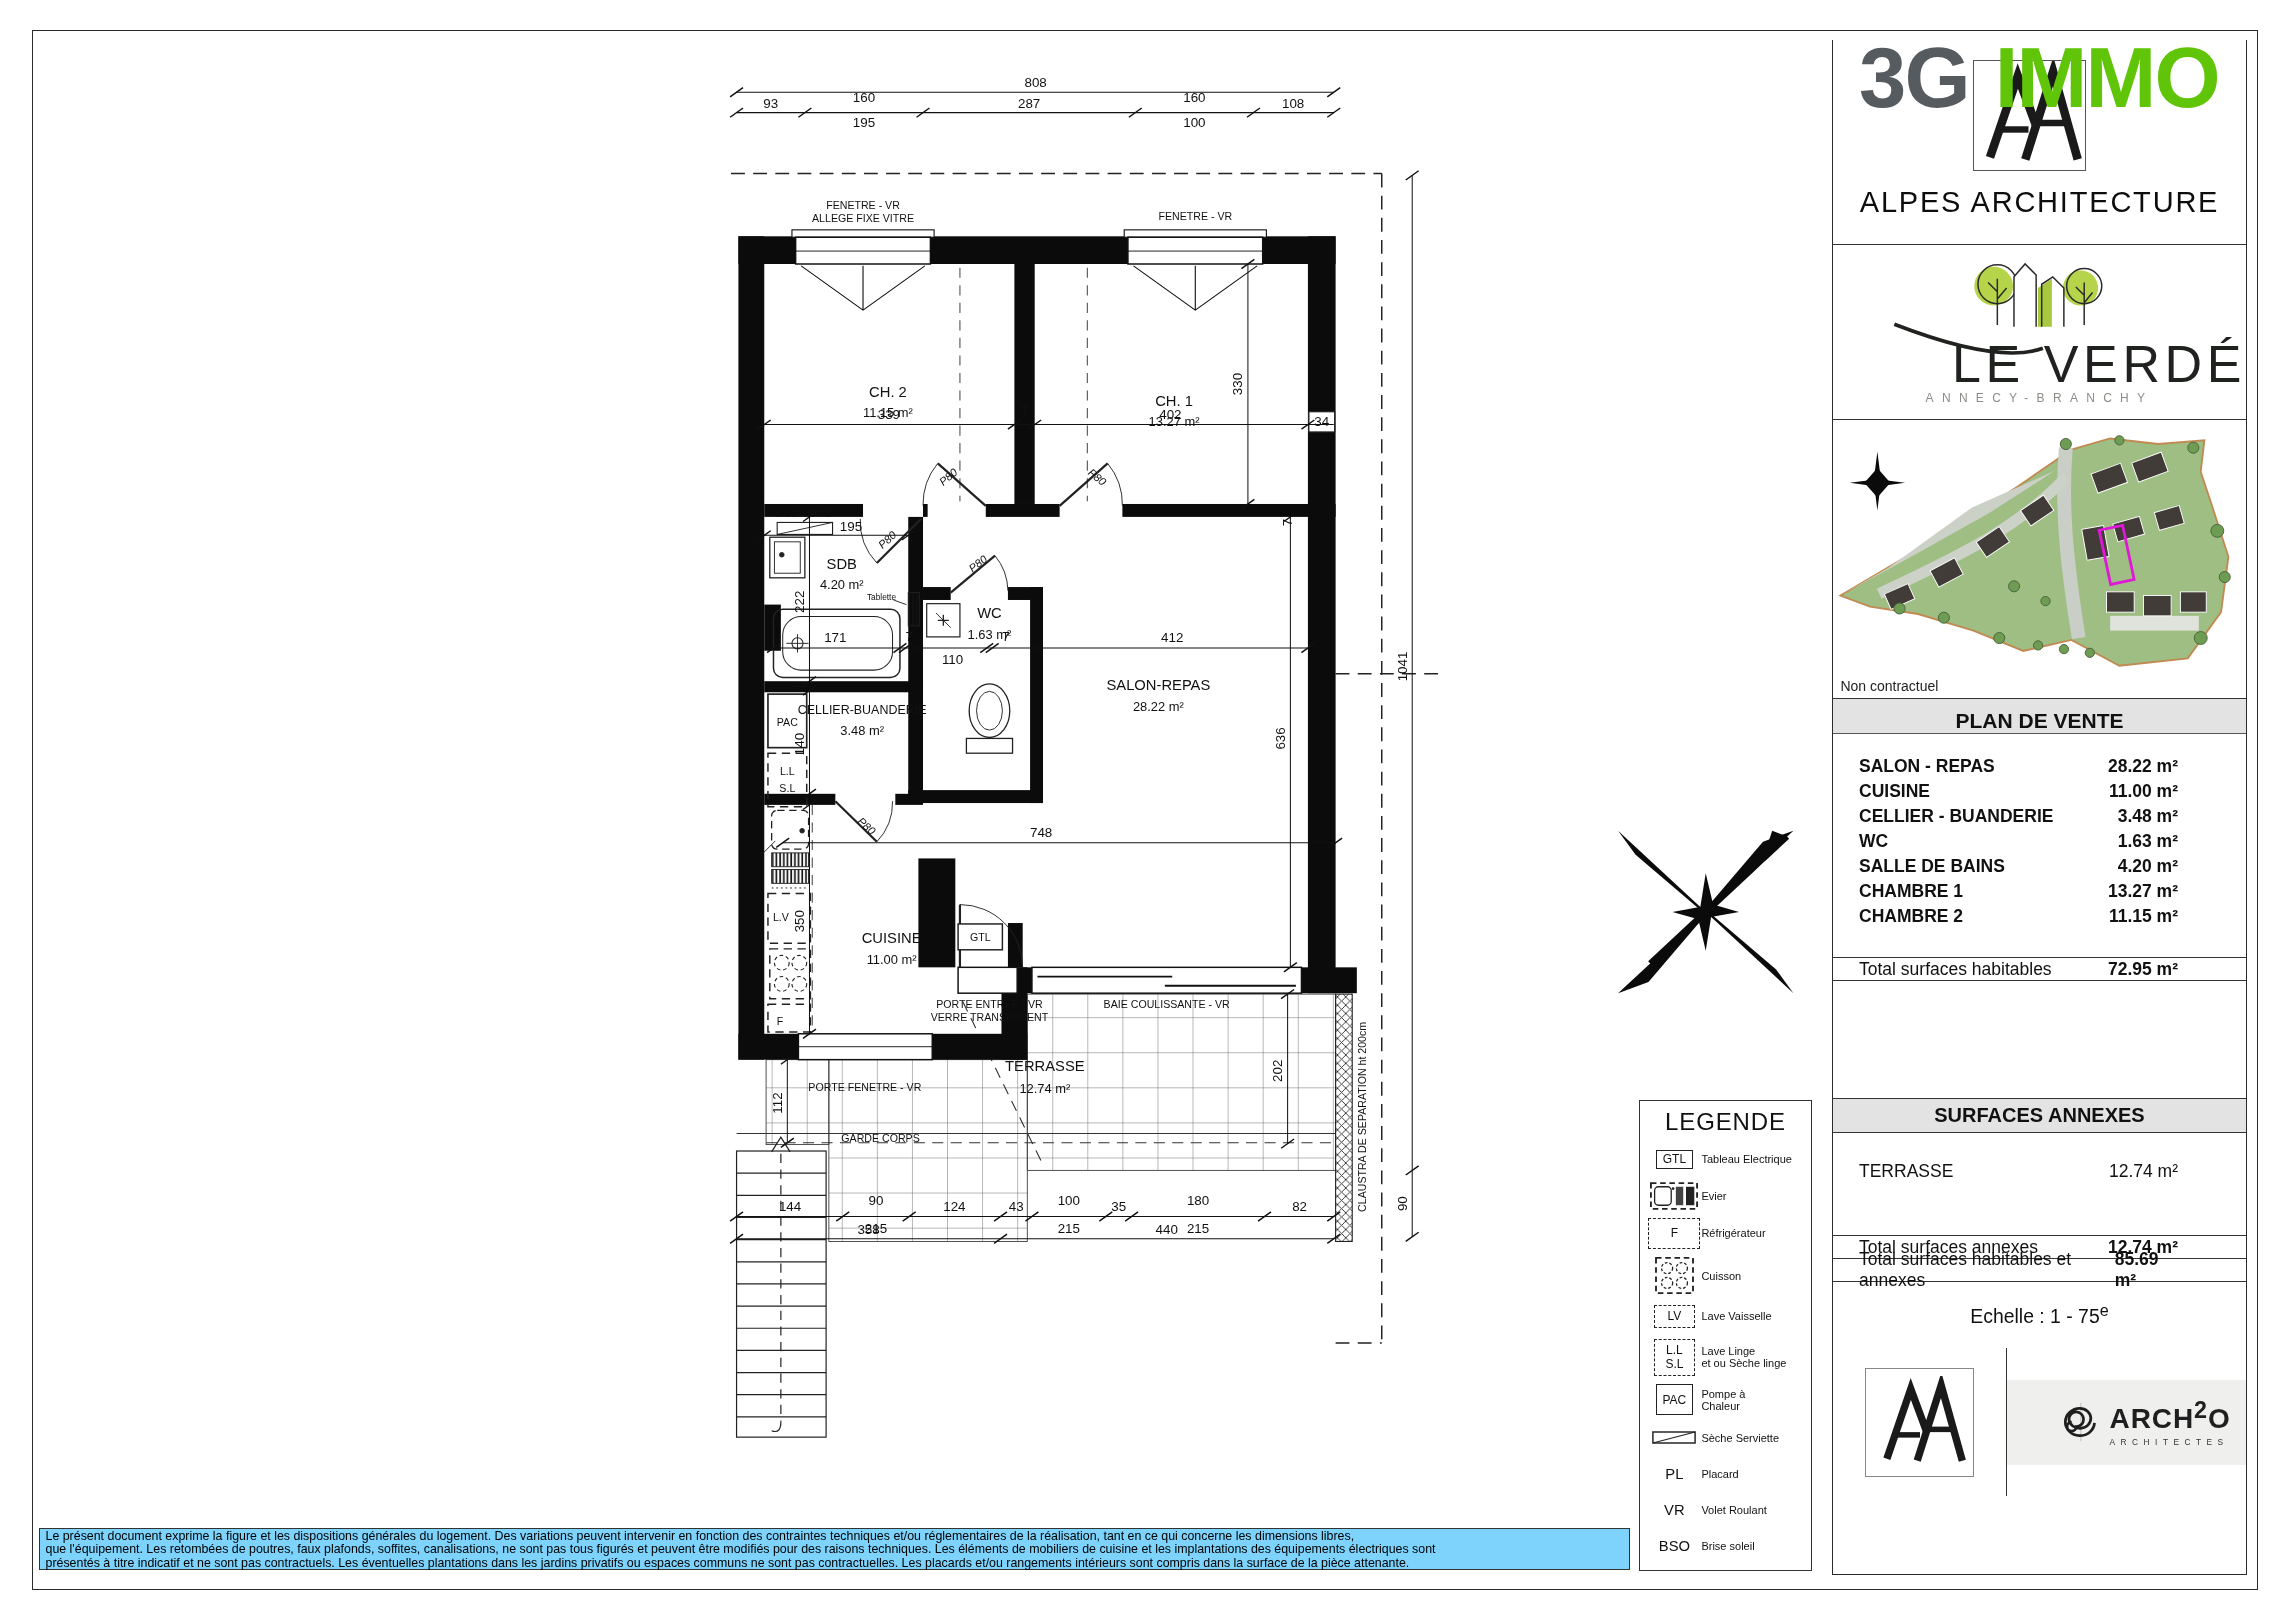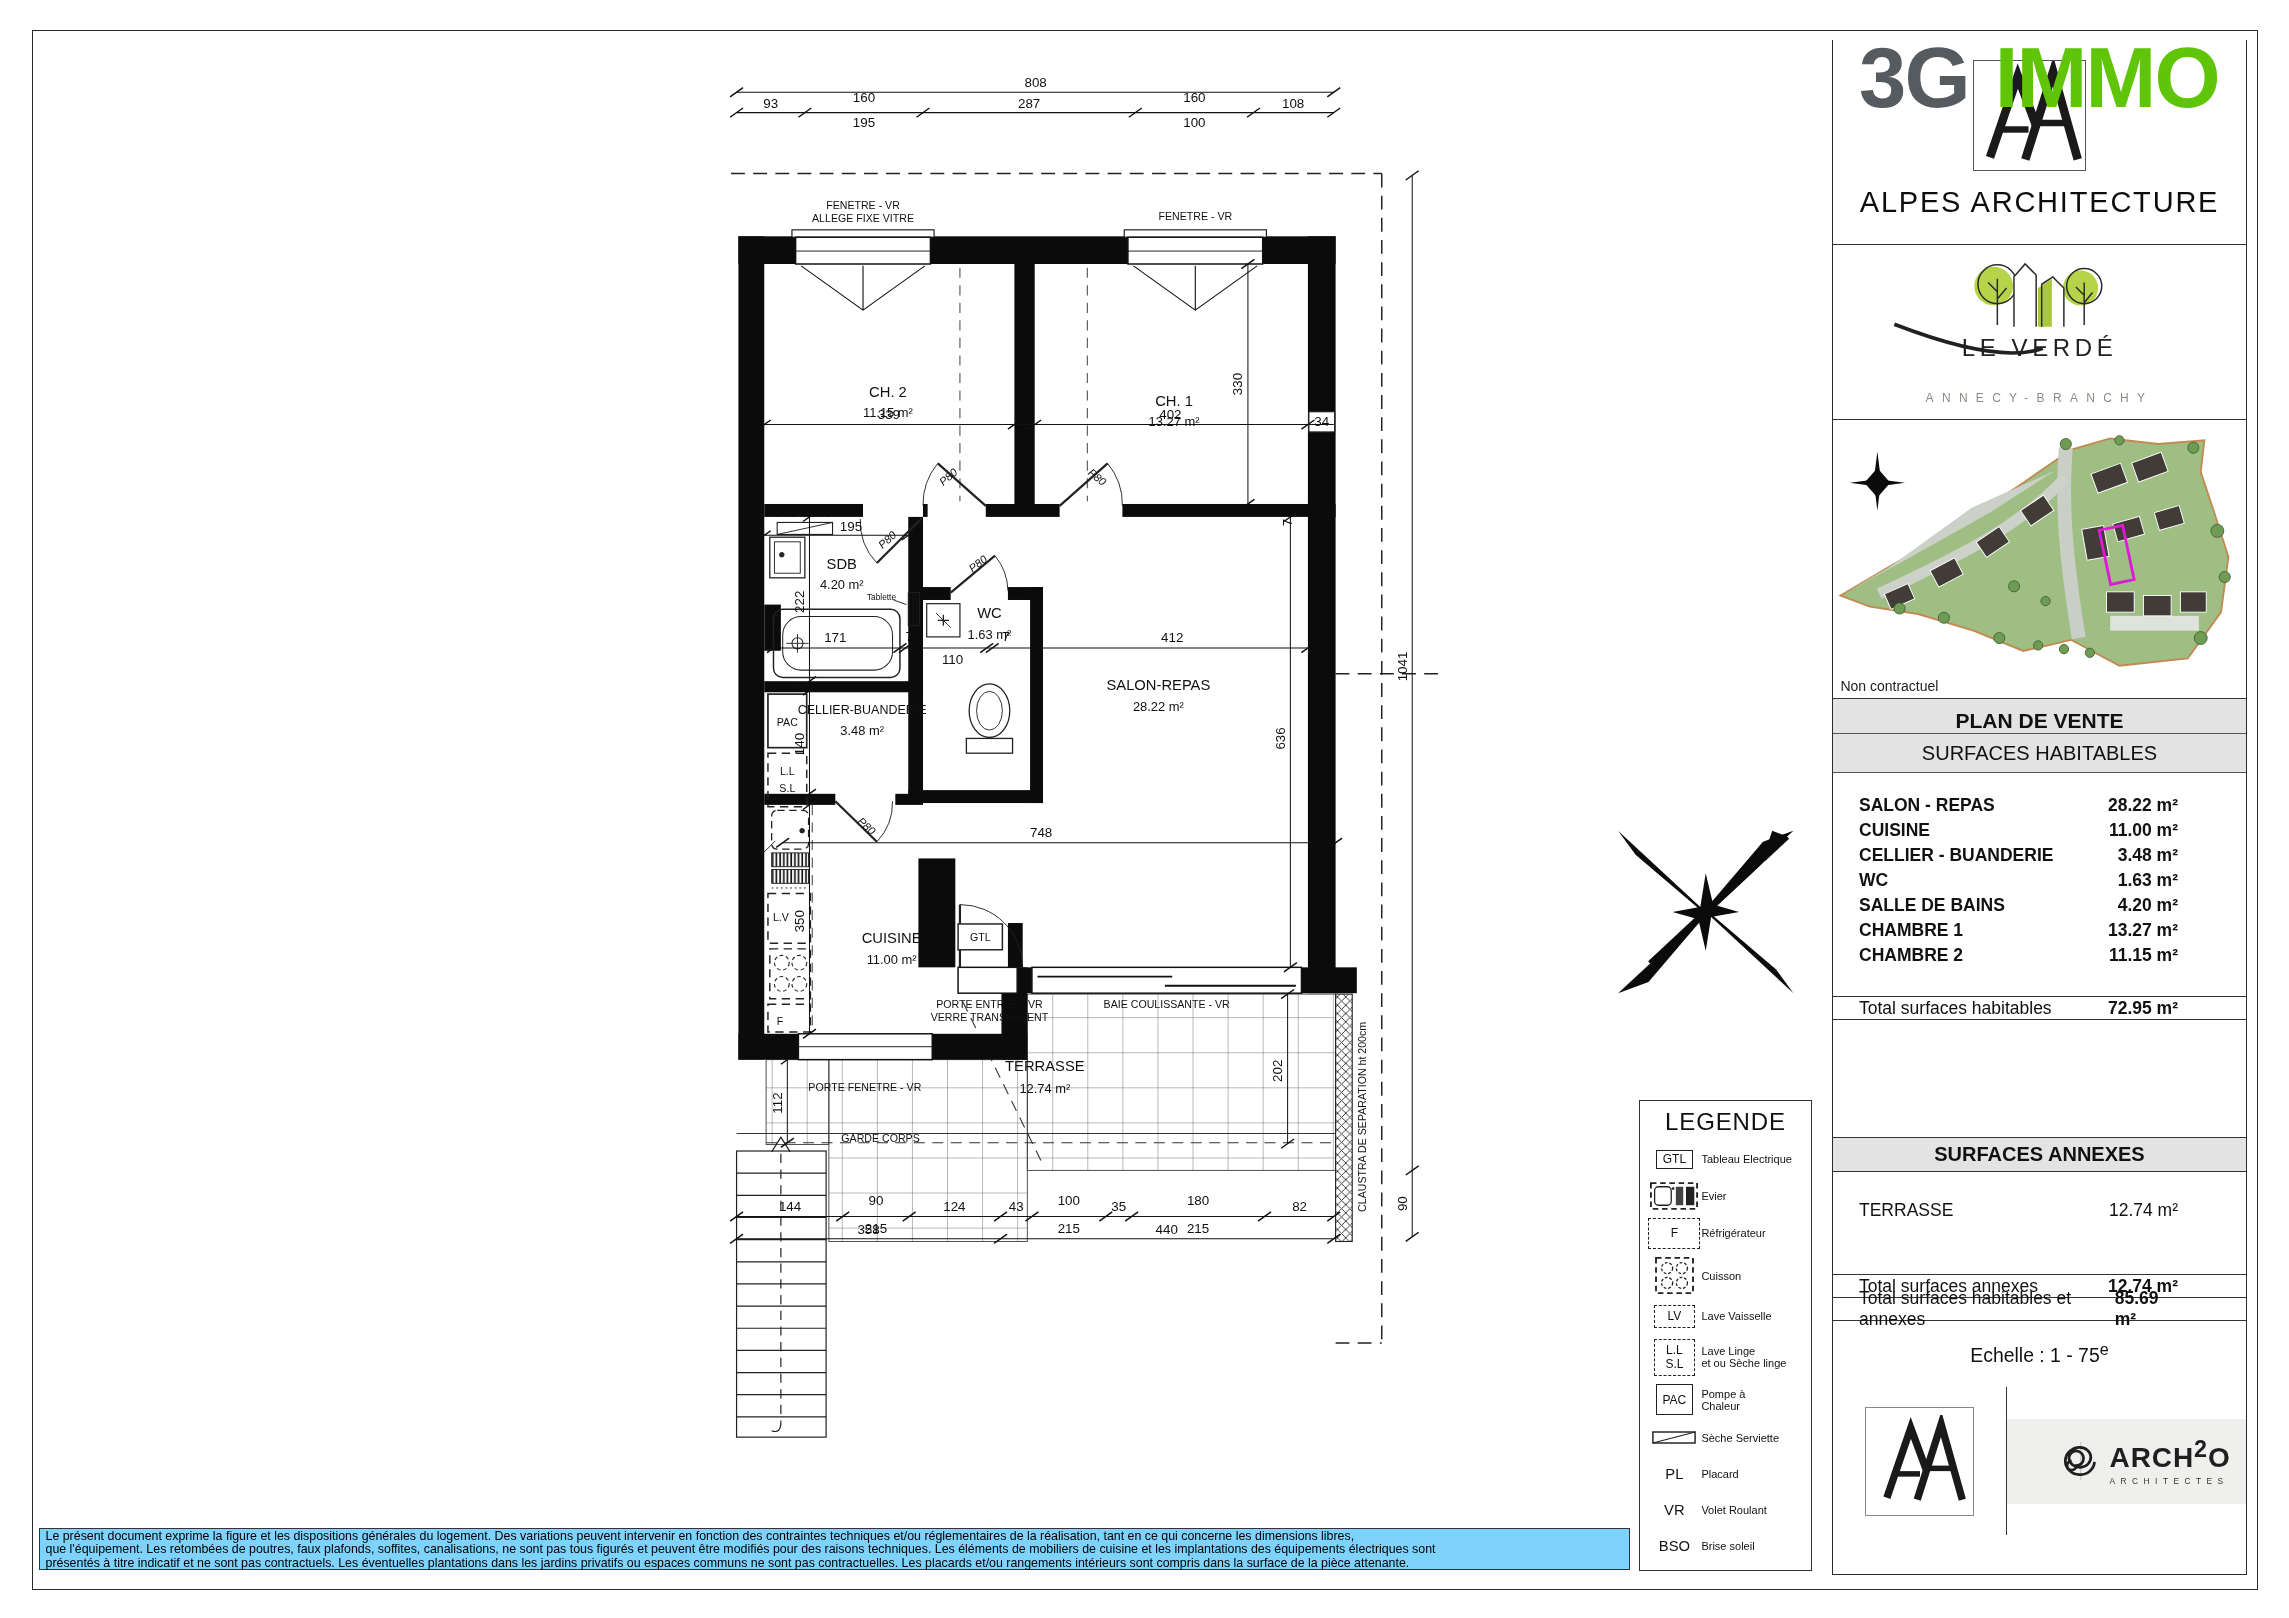--- a/index.html
+++ b/index.html
@@ -13,21 +13,21 @@
   .sec{position:relative;width:100%;box-sizing:border-box;}
   .gray{background:#e3e3e3;}
   .hdr-txt{width:100%;text-align:center;}
   #brand-sec{height:205px;border-bottom:0.9px solid #333;}
   #logo3g{position:absolute;left:26px;top:-11px;font-size:85px;font-weight:bold;letter-spacing:-1.8px;z-index:3;white-space:nowrap;}
   #logo3g .g3{color:#565b60;}
   #logo3g .immo{color:#60c508;margin-left:26px;}
   #aa-top-box{position:absolute;left:140px;top:20px;width:111px;height:109px;border:0.9px solid #555;background:#fff;z-index:2;}
   #alpes-name{position:absolute;left:0;top:146px;width:100%;text-align:center;font-size:29px;letter-spacing:1.8px;color:#0d0d0d;}
   #leverde-sec{height:175px;border-bottom:0.9px solid #333;}
-  #leverde-name{position:absolute;top:89px;width:100%;text-align:center;font-size:24px;letter-spacing:4.6px;color:#20221f;font-weight:500;}
+  #leverde-name{position:absolute;top:89px;width:100%;text-align:right;font-size:52px;letter-spacing:4.6px;color:#20221f;font-weight:500;}
   #leverde-sub{position:absolute;top:146px;width:100%;text-align:center;font-size:12px;letter-spacing:8.3px;color:#8a8d86;}
   #siteplan-sec{height:279px;border-bottom:1.8px solid #333;}
   #noncontract{position:absolute;left:7.4px;bottom:3.7px;font-size:14px;color:#222;}
   #pdv-row{height:35px;border-bottom:0.9px solid #555;display:flex;align-items:flex-end;justify-content:center;font-size:21px;font-weight:bold;}
   #lot-row{height:39px;border-bottom:1.8px solid #555;display:flex;align-items:center;justify-content:center;font-size:19.4px;background:#ececec;}
   #sh-row{height:39px;border-bottom:1.8px solid #555;display:flex;align-items:center;justify-content:center;font-size:20px;}
   #room-list{height:223px;padding-top:20px;font-weight:bold;}
   .srow{display:flex;justify-content:space-between;padding:0 68px 0 26px;font-size:17.5px;line-height:25px;}
   .srow .v{text-align:right;}
   .trow{display:flex;justify-content:space-between;padding:0 68px 0 26px;font-size:17.5px;align-items:center;}
@@ -513,23 +513,20 @@
           <polygon points="18,68 48,64 78,68 48,72"></polygon>
           <polygon points="48,52 62,68 48,84 34,68"></polygon>
         </g>
       </svg>
       <div id="noncontract">Non contractuel</div>
     </div>
 
     <div id="pdv-row" class="sec gray">
       <span class="hdr-txt">PLAN DE VENTE</span>
     </div>
-    <div id="sh-row" class="sec gray">
-      <span class="hdr-txt">SURFACES HABITABLES</span>
-    </div>
 
     <div id="room-list" class="sec">
       <div class="srow">
           <span>SALON - REPAS</span>
           <span class="v">28.22 m²</span>
         </div>
       <div class="srow">
           <span>CUISINE</span>
           <span class="v">11.00 m²</span>
         </div>

